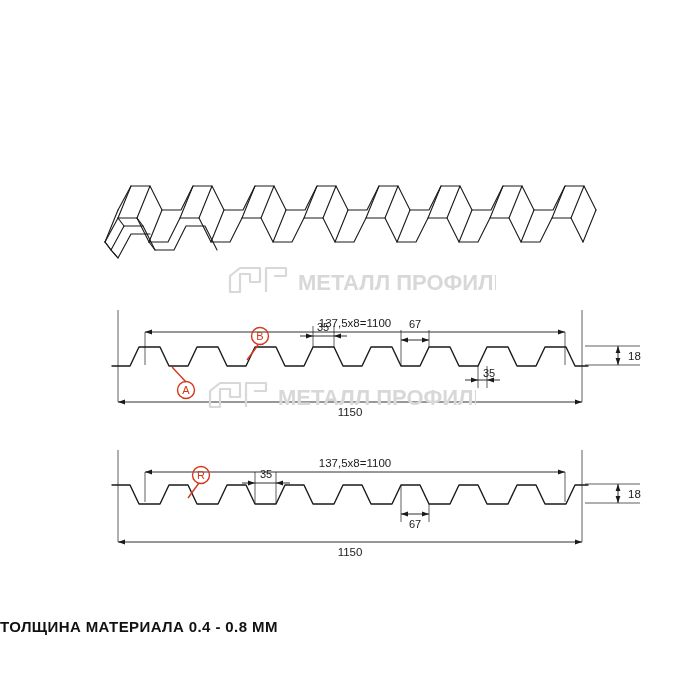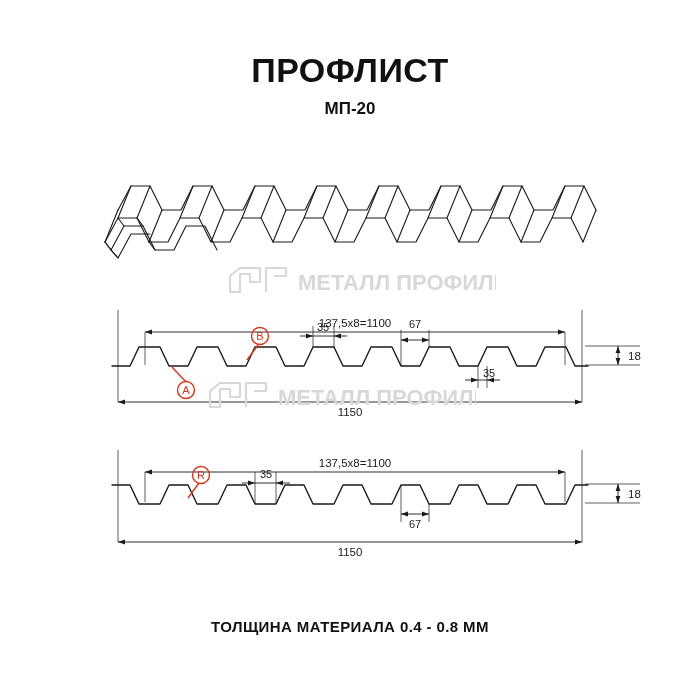--- a/index.html
+++ b/index.html
@@ -38,21 +38,21 @@
     margin-top: 10px;
     font-size: 17px;
     font-weight: bold;
     color: #111111;
   }
   .footer-note {
     position: absolute;
     top: 618px;
     left: 0;
     width: 700px;
-    text-align: center;
+    text-align: left;
     font-size: 15px;
     font-weight: bold;
     letter-spacing: 0.4px;
     color: #111111;
   }
   .drawing {
     position: absolute;
     top: 150px;
     left: 0;
     width: 560px;
@@ -65,24 +65,20 @@
   }
   .wm1 { top: 262px; left: 226px; }
   .wm2 { top: 377px; left: 206px; }
   svg { display: block; }
 </style>
 </head>
 <body>
 
 <div class="page">
 
-  <div class="title-block">
-    <div class="title">ПРОФЛИСТ</div>
-    <div class="subtitle">МП-20</div>
-  </div>
 
   <div class="drawing">
     <svg width="700" height="460" viewBox="0 0 700 460">
 
       <g fill="none" stroke="#1a1a1a" stroke-width="1.1" stroke-linejoin="round" stroke-linecap="round">
 
         <path d="M118,60 L131,36 L150,36 L162,60 L181,60 L193,36 L212,36 L224,60 L243,60 L255,36 L274,36
                  L286,60 L305,60 L317,36 L336,36 L348,60 L367,60 L379,36 L398,36 L410,60 L429,60
                  L441,36 L460,36 L472,60 L491,60 L503,36 L522,36 L534,60 L553,60 L565,36 L584,36 L596,60"></path>
 

